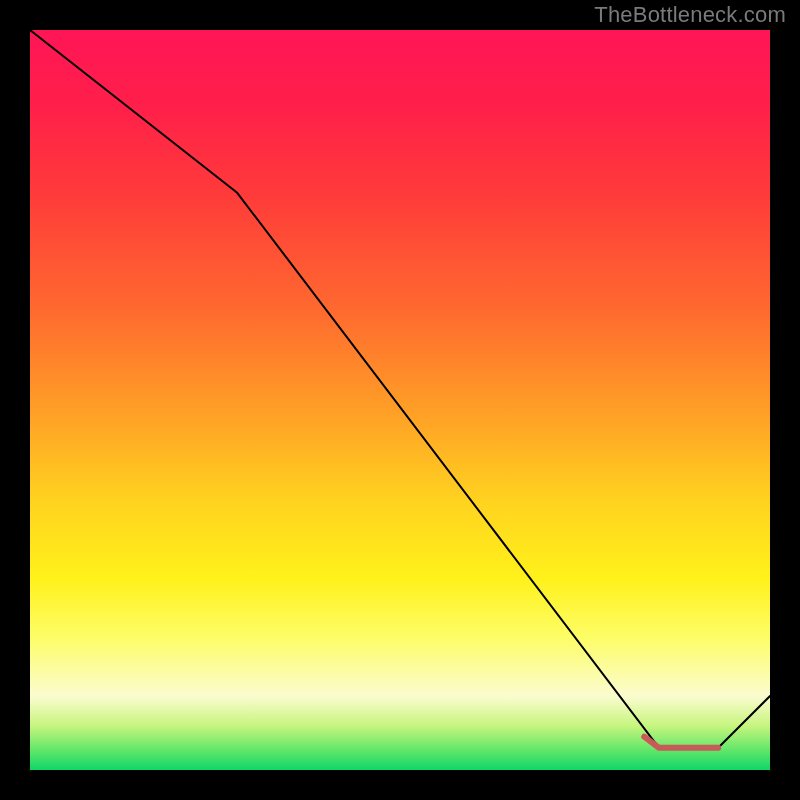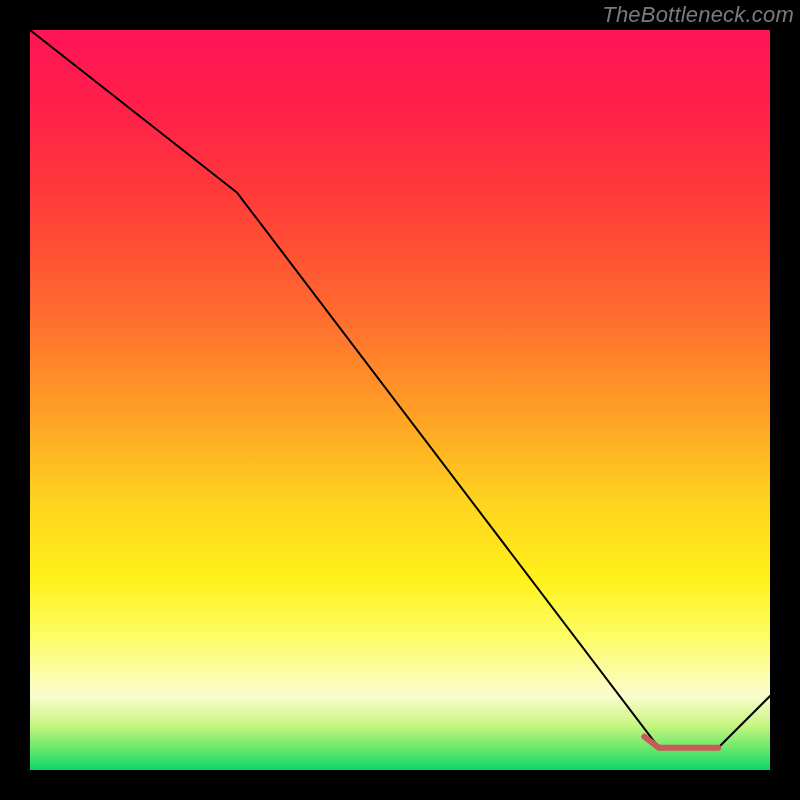--- a/index.html
+++ b/index.html
@@ -13,27 +13,26 @@
   }
   .stage {
     position: relative;
     width: 800px;
     height: 800px;
     background: #000;
   }
   .watermark {
     position: absolute;
     top: 2px;
-    right: 6px;
+    right: 14px;
     color: #7a7a7a;
     font-size: 22px;
     font-weight: 400;
     letter-spacing: 0.2px;
     z-index: 20;
-    font-style: italic;
   }
   
   .plot {
     position: absolute;
     left: 30px;
     top: 30px;
     width: 740px;
     height: 740px;
     
     background: linear-gradient(

